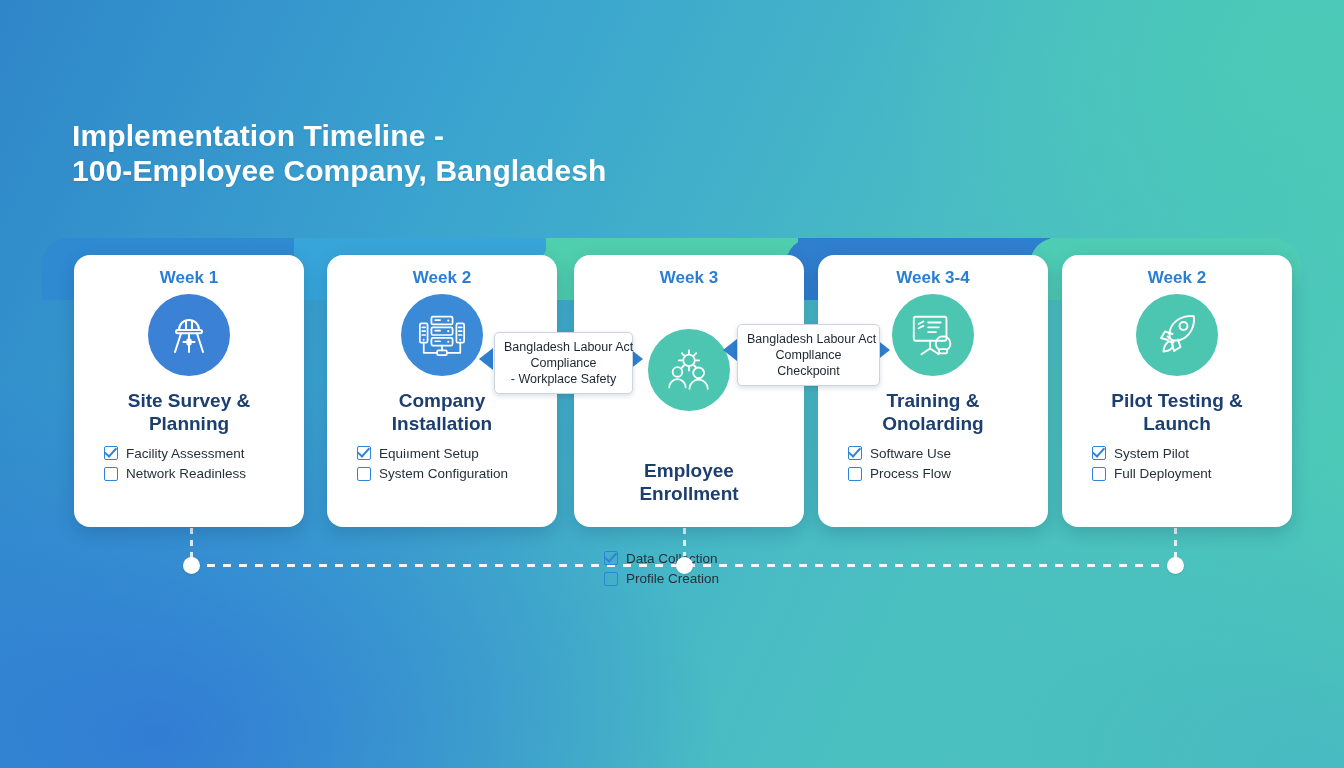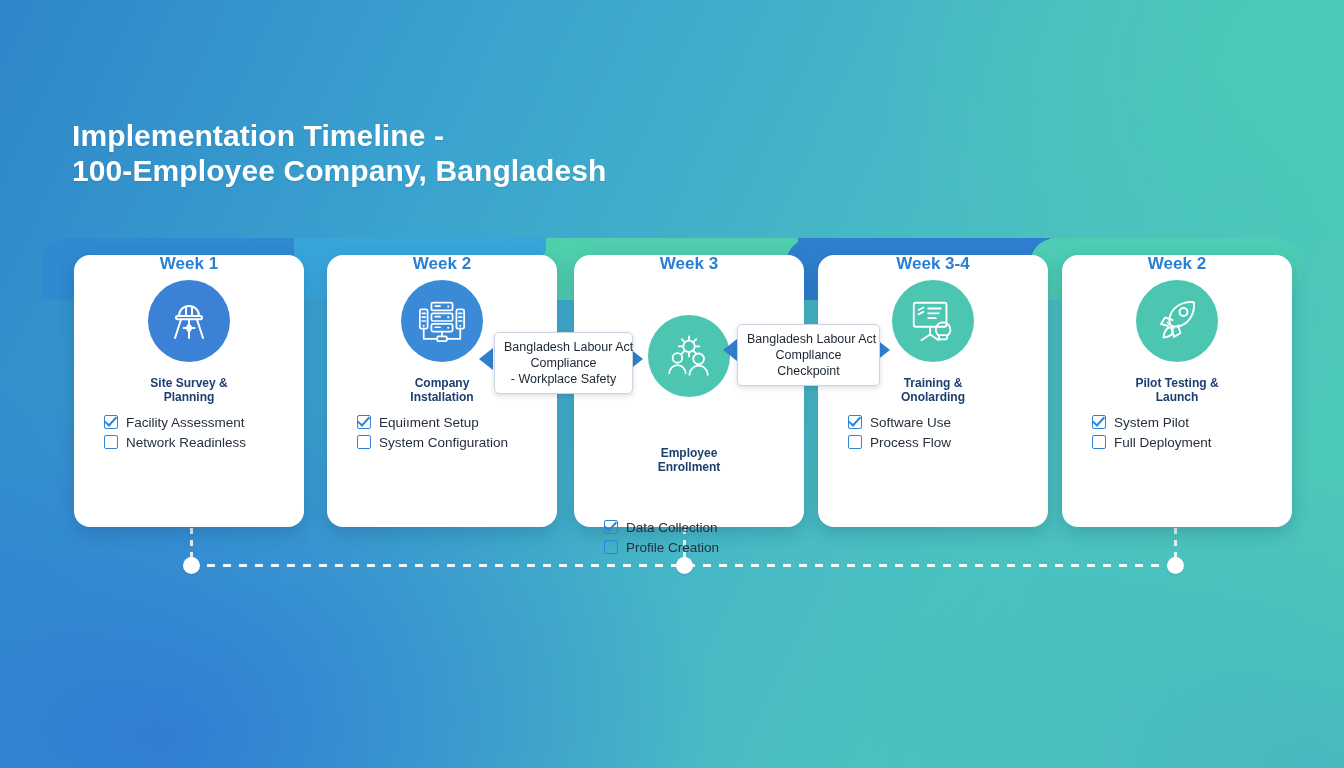--- a/index.html
+++ b/index.html
@@ -113,20 +113,21 @@
     top: 255px;
     width: 230px;
     height: 272px;
     background: #ffffff;
     border-radius: 16px;
     box-shadow: 0 6px 18px rgba(16,40,80,0.20);
     z-index: 4;
     display: flex;
     flex-direction: column;
     align-items: center;
+    padding-top: 14px;
     box-sizing: border-box;
   }
   .week-label {
     color: #2a7fd4;
     font-size: 17px;
     font-weight: bold;
     line-height: 1;
     margin-bottom: 8px;
   }
   .icon-circle {
@@ -135,35 +136,35 @@
     border-radius: 50%;
     display: flex;
     align-items: center;
     justify-content: center;
     margin-bottom: 14px;
     flex: none;
   }
   .icon-circle svg { display: block; }
   .card-title {
     color: #1c3f70;
-    font-size: 12px;
+    font-size: 19px;
     font-weight: bold;
     line-height: 1.2;
     text-align: center;
     margin-bottom: 10px;
     padding: 0 8px;
   }
   .checklist {
     width: 100%;
     padding-left: 30px;
     box-sizing: border-box;
   }
   .check-row {
     display: flex;
-    align-items: flex-start;
+    align-items: center;
     gap: 8px;
     margin-bottom: 5px;
   }
   .check-box {
     width: 14px;
     height: 14px;
     border: 1.7px solid #2f84d8;
     border-radius: 2px;
     position: relative;
     flex: none;

